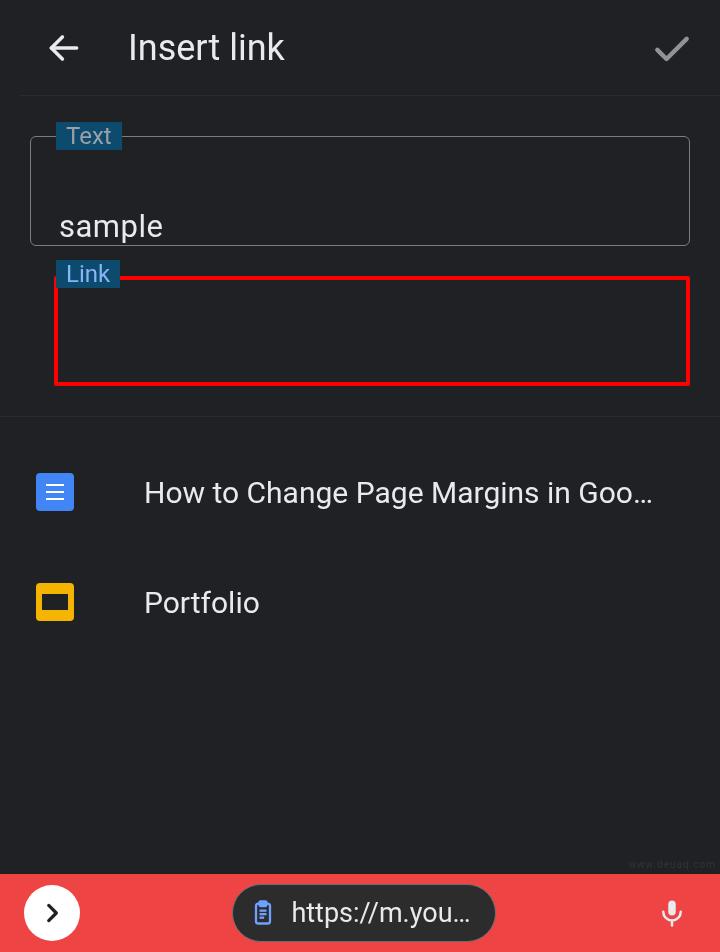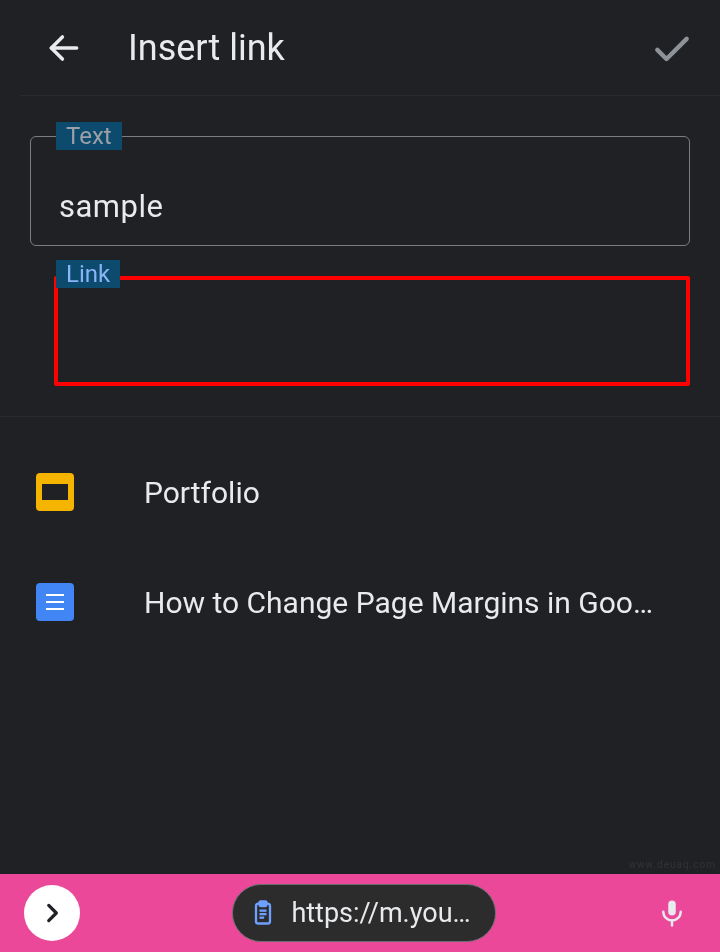--- a/index.html
+++ b/index.html
@@ -51,21 +51,21 @@
     margin-bottom: 30px;
   }
   .field:last-child { margin-bottom: 0; padding-left: 24px; }
 
   .field-border {
     border: 1px solid #7a7d82;
     border-radius: 6px;
     height: 110px;
     padding: 30px 28px 0 28px;
     display: flex;
-    align-items: center;
+    align-items: flex-end;
   }
   .field-label {
     position: absolute;
     top: -14px;
     left: 26px;
     background: #0c4a6e;
     padding: 0 10px;
     font-size: 24px;
     color: #9aa0a6;
   }
@@ -137,21 +137,21 @@
     overflow: hidden;
     text-overflow: ellipsis;
     flex: 1;
   }
 
   
   .bottom-bar {
     position: absolute;
     left: 0; right: 0; bottom: 0;
     height: 78px;
-    background: #ec4899;
+    background: #ef4444;
     display: flex;
     align-items: center;
     padding: 0 24px;
   }
   .circle-btn {
     width: 56px; height: 56px;
     border-radius: 50%;
     background: #fff;
     display: flex; align-items: center; justify-content: center;
     cursor: pointer;
@@ -228,26 +228,26 @@
     <div class="field-label">Link</div>
     <div class="field-border">
       <input class="field-input" value="" style="">
     </div>
   </div>
 
 </div>
 
 <div class="suggestions">
   <div class="suggestion">
+    <div class="icon-box docs-icon"></div>
+    <div class="suggestion-label">How to Change Page Margins in Goo…</div>
+  </div>
+  <div class="suggestion">
     <div class="icon-box slides-icon"></div>
     <div class="suggestion-label">Portfolio</div>
-  </div>
-  <div class="suggestion">
-    <div class="icon-box docs-icon"></div>
-    <div class="suggestion-label">How to Change Page Margins in Goo…</div>
   </div>
 </div>
 
 <div class="watermark">www.deuaq.com</div>
 
 <div class="bottom-bar">
   <div class="circle-btn">
     <svg width="26" height="26" viewBox="0 0 24 24" fill="none" stroke="#202124" stroke-width="3" stroke-linecap="round" stroke-linejoin="round">
       <polyline points="9 5 16 12 9 19"></polyline>
     </svg>

